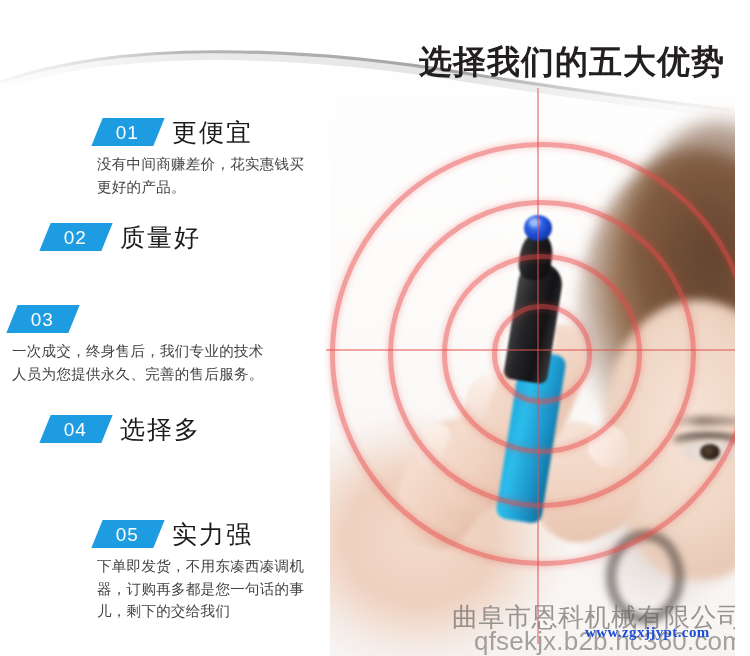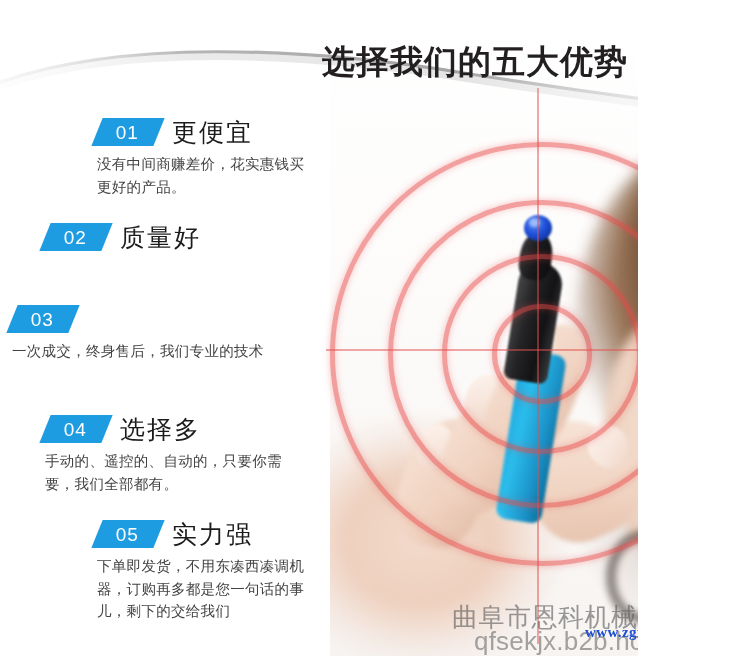--- a/index.html
+++ b/index.html
@@ -1,20 +1,20 @@
 <!DOCTYPE html>
 <html><head>
 <meta charset="utf-8">
 <style>
   html,body{margin:0;padding:0;background:#fff;}
   body{font-family:"Liberation Sans","DejaVu Sans",sans-serif;}
 
   #stage{
     position:relative;
-    width:638px;height:656px;
+    width:735px;height:656px;
     overflow:hidden;
     background:#ffffff;
   }
 
   
   .photo{
     position:absolute;
     left:330px;top:0;
     width:420px;height:656px;
     overflow:hidden;
@@ -360,34 +360,31 @@
     </div>
 
     <div class="feat p03">
       <div class="feat-head">
         <div class="badge">
           <span>03</span>
         </div>
       </div>
       <div class="feat-desc">
         <div>一次成交，终身售后，我们专业的技术</div>
+        <div>人员为您提供永久、完善的售后服务。</div>
       </div>
     </div>
 
     <div class="feat p04">
       <div class="feat-head">
         <div class="badge">
           <span>04</span>
         </div>
         <div class="feat-title">选择多</div>
       </div>
-      <div class="feat-desc">
-        <div>手动的、遥控的、自动的，只要你需</div>
-        <div>要，我们全部都有。</div>
-      </div>
     </div>
 
     <div class="feat p05">
       <div class="feat-head">
         <div class="badge">
           <span>05</span>
         </div>
         <div class="feat-title">实力强</div>
       </div>
       <div class="feat-desc">

